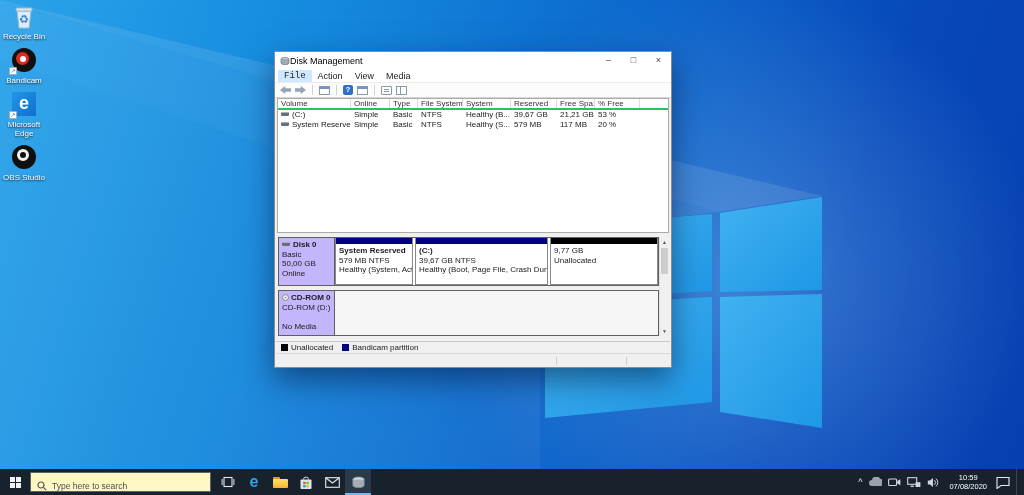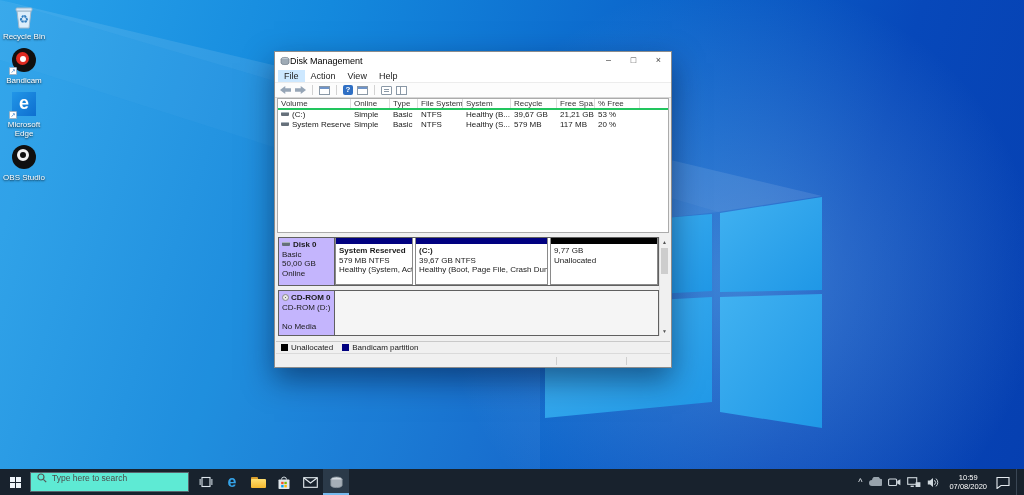--- a/index.html
+++ b/index.html
@@ -23,21 +23,21 @@
   .obs-ring { position:absolute; left:5px; top:4px; width:12px; height:12px; border-radius:50%; border:3px solid #f2f2f2; }
 
   
   .dm-window { position:absolute; left:274px; top:51px; width:398px; height:317px; background:#f0f0f0; border:1px solid #8c8c8c; box-shadow:0 12px 28px rgba(0,15,50,.5); font-size:8px; color:#1a1a1a; }
   .titlebar { height:18px; background:#fff; display:flex; align-items:center; padding-left:5px; }
   .win-title { font-size:9px; margin-left:0; color:#000; }
   .win-controls { margin-left:auto; display:flex; height:100%; }
   .wc { width:25px; text-align:center; font-size:9px; line-height:17px; color:#444; }
   .menubar { height:13px; background:#fff; display:flex; font-size:9px; line-height:12px; padding-left:3px; border-bottom:1px solid #ececec; color:#222; }
   .menu-item { padding:0 6px; }
-  .menu-item.active { background:#cde8ff; }
+  .menu-item.active { background:#cde8ff;font-family:Liberation Mono, monospace; }
   .toolbar { height:15px; background:#fcfcfc; border-bottom:1px solid #d6d6d6; display:flex; align-items:center; padding-left:5px; gap:4px; }
   .tb-sep { width:1px; height:10px; background:#d2d2d2; margin:0 2px; }
   .arrow-l { width:11px; height:8px; background:#96a5b6; clip-path:polygon(0 50%,48% 0,48% 28%,100% 28%,100% 72%,48% 72%,48% 100%); }
   .arrow-r { width:11px; height:8px; background:#96a5b6; clip-path:polygon(100% 50%,52% 0,52% 28%,0 28%,0 72%,52% 72%,52% 100%); }
   .tb-win { width:11px; height:9px; border:1px solid #8a98a6; background:#fff; position:relative; }
   .tb-win::before { content:""; position:absolute; left:0; right:0; top:0; height:2px; background:#6f94c9; }
   .tb-help { width:10px; height:10px; background:#2f6fc4; color:#fff; font-size:8px; line-height:10px; text-align:center; border-radius:2px; font-weight:bold; }
   .tb-bubble { width:11px; height:9px; border:1px solid #8a98a6; background:#fff; border-radius:1px; position:relative; }
   .tb-bubble::after { content:""; position:absolute; left:2px; top:2px; width:5px; height:1px; background:#8a98a6; box-shadow:0 2px 0 #8a98a6; }
   .tb-panel { width:11px; height:9px; border:1px solid #8a98a6; background:#fff; position:relative; }
@@ -82,21 +82,21 @@
   .swatch-unalloc { background:#000000; }
   .swatch-primary { background:#000080; }
   .status-bar { position:absolute; top:119px; left:0; width:100%; height:14px; background:#f0f0f0; border-top:1px solid #dadada; }
   .status-notch { position:absolute; top:3px; width:1px; height:8px; background:#cfcfcf; }
 
   
   .taskbar { position:absolute; left:0; bottom:0; width:1024px; height:26px; background:#18222d; display:flex; align-items:center; }
   .start-btn { width:30px; height:26px; display:flex; align-items:center; justify-content:center; }
   .winlogo { width:11px; height:11px; display:grid; grid-template-columns:1fr 1fr; grid-template-rows:1fr 1fr; gap:1px; }
   .winlogo div { background:#eef4f9; }
-  .search-box { width:159px; height:20px; background:#5eead4; border:1px solid #5a646d; display:flex; align-items:flex-start; padding-left:6px; }
+  .search-box { width:181px; height:20px; background:#fef9c3; border:1px solid #5a646d; display:flex; align-items:flex-end; padding-left:6px; }
   .search-text { font-size:8.5px; color:#4c4c4c; margin-left:5px; }
   .tb-apps { display:flex; height:26px; margin-left:4px; }
   .tb-app { width:26px; height:26px; display:flex; align-items:center; justify-content:center; position:relative; }
   .tb-app.active { background:#2b3a49; box-shadow:inset 0 -2px 0 #76b9ed; }
   .edge-glyph { color:#35a3e8; font-size:16px; font-weight:bold; line-height:16px; }
   .folder { position:relative; width:15px; height:11px; }
   .folder-back { position:absolute; left:0; top:0; width:7px; height:3px; background:#d99e2b; border-radius:1px 1px 0 0; }
   .folder-front { position:absolute; left:0; top:2px; width:15px; height:9px; background:linear-gradient(#ffdf70,#f5b82e); border-radius:1px; }
   .spacer { flex:1; }
   .tray { display:flex; align-items:center; height:26px; gap:6px; padding-right:4px; }
@@ -182,21 +182,21 @@
       <div class="wc">–</div>
       <div class="wc">□</div>
       <div class="wc">×</div>
     </div>
   </div>
 
   <div class="menubar">
     <span class="menu-item active">File</span>
     <span class="menu-item">Action</span>
     <span class="menu-item">View</span>
-    <span class="menu-item">Help</span>
+    <span class="menu-item">Media</span>
   </div>
 
   <div class="toolbar">
     <div class="arrow-l"></div>
     <div class="arrow-r"></div>
     <div class="tb-sep"></div>
     <div class="tb-win"></div>
     <div class="tb-sep"></div>
     <div class="tb-help">?</div>
     <div class="tb-win"></div>
@@ -205,21 +205,21 @@
     <div class="tb-panel"></div>
   </div>
 
   <div class="volume-pane">
     <div class="vl-header">
       <div class="vl-col c0">Volume</div>
       <div class="vl-col c1">Online</div>
       <div class="vl-col c2">Type</div>
       <div class="vl-col c3">File System</div>
       <div class="vl-col c4">System</div>
-      <div class="vl-col c5">Recycle</div>
+      <div class="vl-col c5">Reserved</div>
       <div class="vl-col c6">Free Spa...</div>
       <div class="vl-col c7">% Free</div>
       <div class="vl-col cf"></div>
     </div>
 
     <div class="vl-row">
       <div class="vl-cell c0"><span class="mini-disk"></span><span>(C:)</span></div>
       <div class="vl-cell c1">Simple</div>
       <div class="vl-cell c2">Basic</div>
       <div class="vl-cell c3">NTFS</div>

